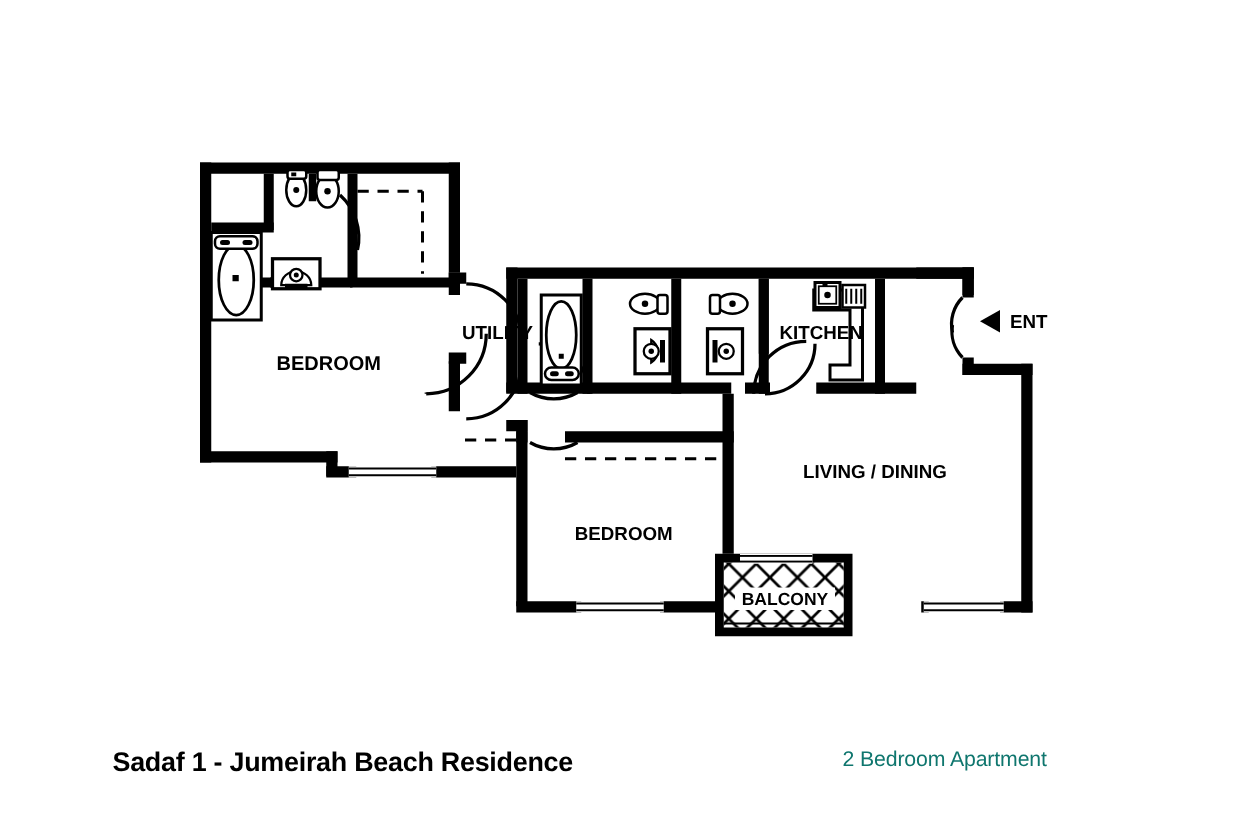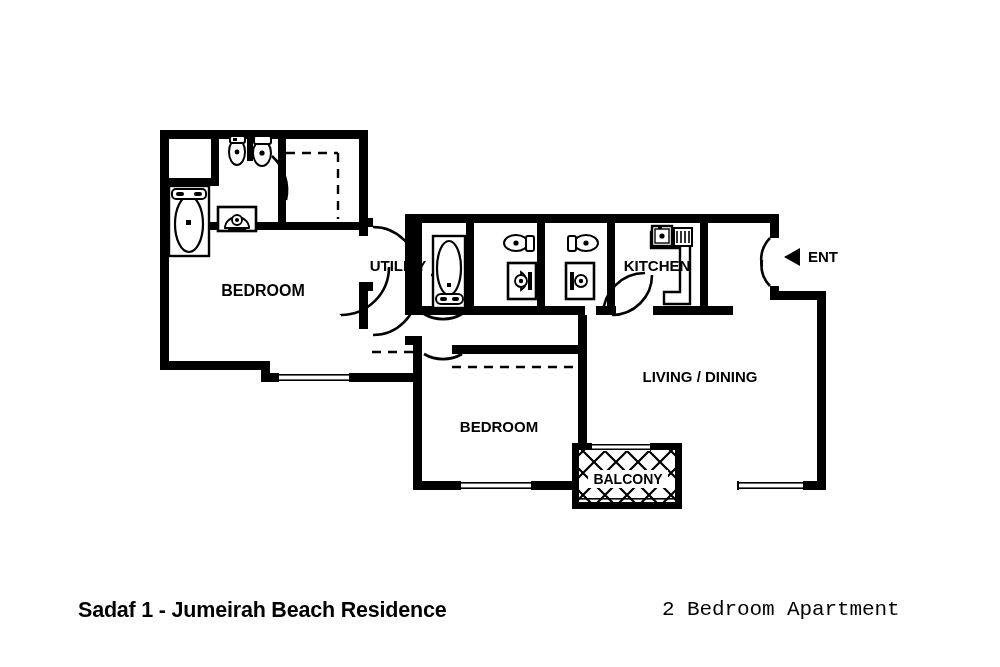--- a/index.html
+++ b/index.html
@@ -22,45 +22,44 @@
     width: 1000px;
     height: 667px;
   }
   #plan-svg {
     display: block;
     width: 1000px;
     height: 667px;
   }
   .caption-row {
     position: absolute;
-    left: 0;
+    left: 12px;
     top: 598px;
     width: 852px;
     height: 50px;
   }
   .caption-left {
     position: absolute;
     left: 78px;
     top: 0;
     font-size: 21.5px;
     font-weight: bold;
     letter-spacing: -0.2px;
     color: #000000;
     white-space: nowrap;
   }
   .caption-right {
     position: absolute;
     left: 662px;
     top: 0;
-    font-size: 21px;
+    font-size: 17px;
     font-weight: normal;
     letter-spacing: -0.1px;
-    color: #000000;
+    color: #0f766e;
     white-space: nowrap;
-    font-family: Liberation Mono, monospace;
   }
   text.room-label {
     font-family: "Liberation Sans", sans-serif;
     font-weight: bold;
     fill: #000000;
   }
 </style>
 </head>
 <body>
 

